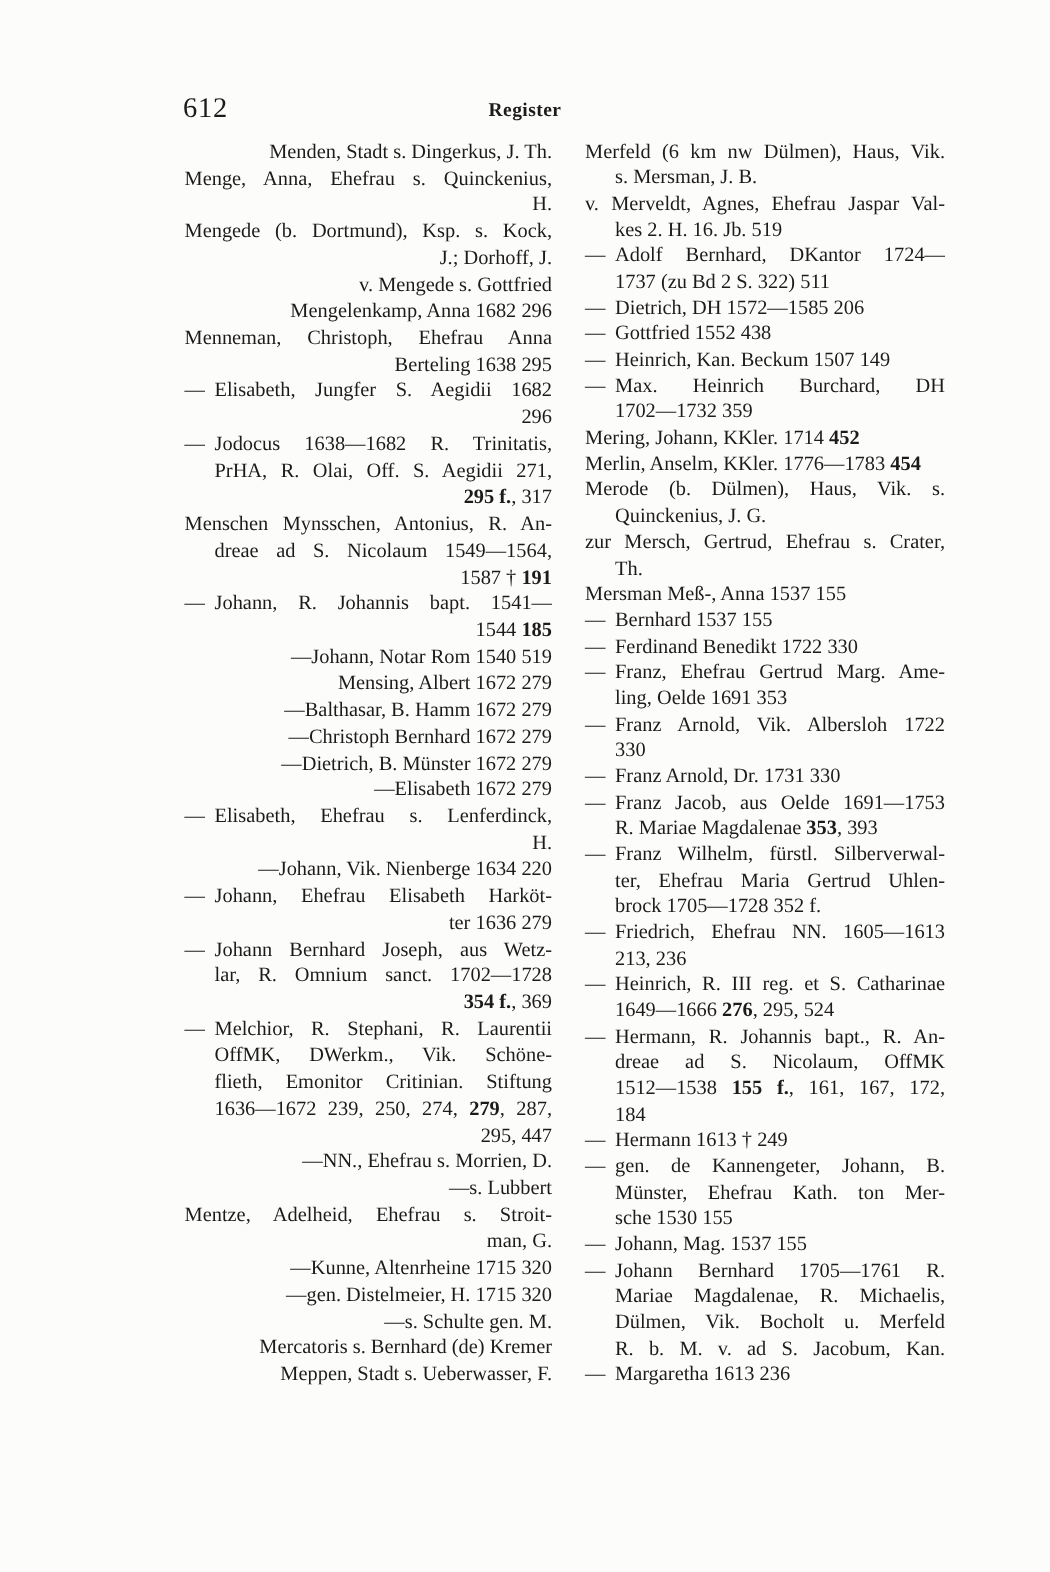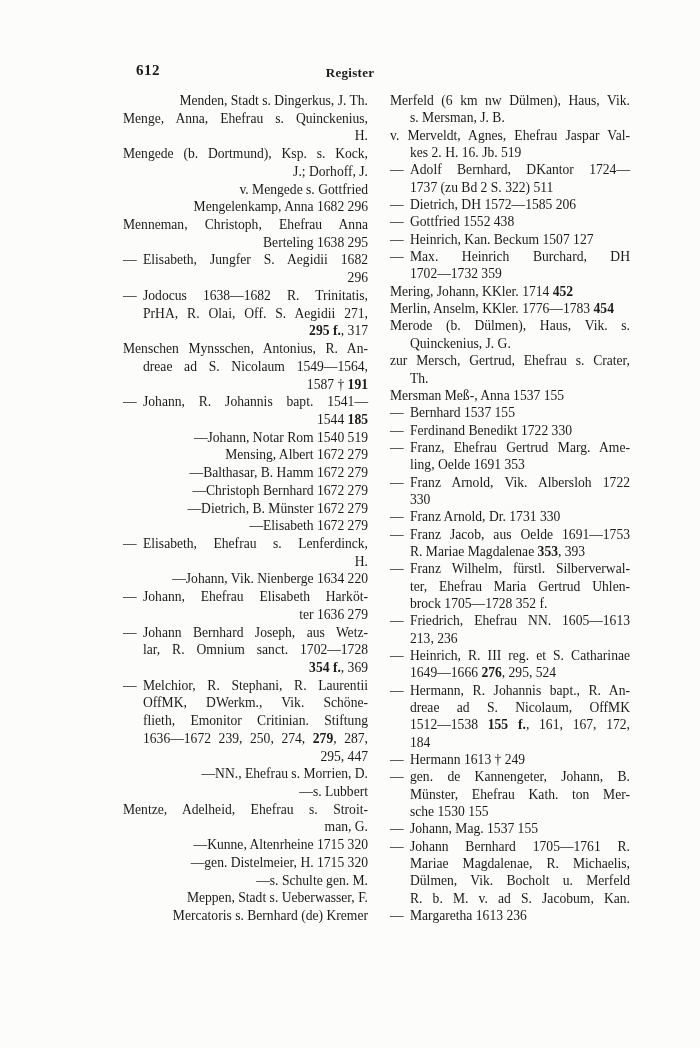--- a/index.html
+++ b/index.html
@@ -10,24 +10,23 @@
   }
   .sheet{
     position:relative;
     width:700px;height:1048px;
     background:#fcfcfa;
     color:#1d1b19;
     overflow:hidden;
   }
   .page-number{
     position:absolute;
-    left:136px;top:62px;
-    font-size:15px;
+    left:122px;top:62px;
+    font-size:19px;
     letter-spacing:0.5px;
-    font-weight:bold;
   }
   .running-head{
     position:absolute;
     left:0;right:0;top:65px;
     text-align:center;
     font-size:13px;
     letter-spacing:0.3px;
     font-weight:bold;
   }
   .columns{
@@ -97,33 +96,33 @@
         <div class="line j i"><span>flieth, Emonitor Critinian. Stiftung</span></div>
         <div class="line j i"><span class="it">1636—1672</span><span> 239, 250, 274, </span><span class="bd">279</span><span>, 287,</span></div>
         <div class="line i"><span>295, 447</span></div>
         <div class="line"><span class="dash">—</span><span>NN., Ehefrau s. Morrien, D.</span></div>
         <div class="line"><span class="dash">—</span><span>s. Lubbert</span></div>
         <div class="line j"><span>Mentze, Adelheid, Ehefrau s. Stroit-</span></div>
         <div class="line i"><span>man, G.</span></div>
         <div class="line"><span class="dash">—</span><span>Kunne, Altenrheine </span><span class="it">1715</span><span> 320</span></div>
         <div class="line"><span class="dash">—</span><span>gen. Distelmeier, H. </span><span class="it">1715</span><span> 320</span></div>
         <div class="line"><span class="dash">—</span><span>s. Schulte gen. M.</span></div>
+        <div class="line"><span>Mercatoris s. Bernhard (de) Kremer</span></div>
         <div class="line"><span>Meppen, Stadt s. Ueberwasser, F.</span></div>
-        <div class="line"><span>Mercatoris s. Bernhard (de) Kremer</span></div>
       </div>
     <div class="col col-right">
         <div class="line j"><span>Merfeld (6 km nw Dülmen), Haus, Vik.</span></div>
         <div class="line i"><span>s. Mersman, J. B.</span></div>
         <div class="line j"><span>v. Merveldt, Agnes, Ehefrau Jaspar Val-</span></div>
         <div class="line i"><span>kes </span><span class="it">2. H. 16. Jb.</span><span> 519</span></div>
         <div class="line j"><span class="dash">—</span><span>Adolf Bernhard, DKantor </span><span class="it">1724—</span></div>
         <div class="line i"><span class="it">1737</span><span> (zu Bd 2 S. 322) 511</span></div>
         <div class="line"><span class="dash">—</span><span>Dietrich, DH </span><span class="it">1572—1585</span><span> 206</span></div>
         <div class="line"><span class="dash">—</span><span>Gottfried </span><span class="it">1552</span><span> 438</span></div>
-        <div class="line"><span class="dash">—</span><span>Heinrich, Kan. Beckum </span><span class="it">1507</span><span> 127</span></div>
+        <div class="line"><span class="dash">—</span><span>Heinrich, Kan. Beckum </span><span class="it">1507</span><span> 149</span></div>
         <div class="line j"><span class="dash">—</span><span>Max. Heinrich Burchard, DH</span></div>
         <div class="line i"><span class="it">1702—1732</span><span> 359</span></div>
         <div class="line"><span>Mering, Johann, KKler. </span><span class="it">1714</span><span> </span><span class="bd">452</span></div>
         <div class="line"><span>Merlin, Anselm, KKler. </span><span class="it">1776—1783</span><span> </span><span class="bd">454</span></div>
         <div class="line j"><span>Merode (b. Dülmen), Haus, Vik. s.</span></div>
         <div class="line i"><span>Quinckenius, J. G.</span></div>
         <div class="line j"><span>zur Mersch, Gertrud, Ehefrau s. Crater,</span></div>
         <div class="line i"><span>Th.</span></div>
         <div class="line"><span>Mersman </span><span class="it">Meß-</span><span>, Anna </span><span class="it">1537</span><span> 155</span></div>
         <div class="line"><span class="dash">—</span><span>Bernhard </span><span class="it">1537</span><span> 155</span></div>

